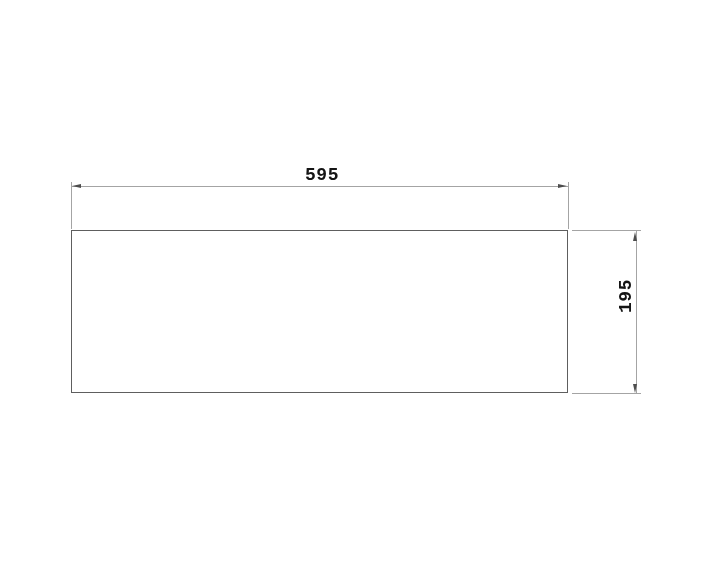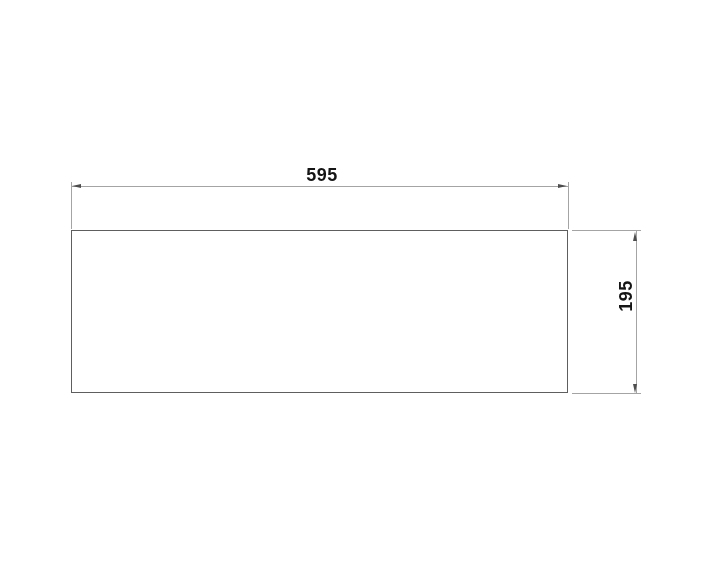--- a/index.html
+++ b/index.html
@@ -8,21 +8,21 @@
     --dimline:#a4a4a4;
     --arrow:#4d4d4d;
     --ink:#151515;
   }
   html,body{margin:0;padding:0;background:var(--background);}
   .canvas{
     position:relative;
     width:710px;height:568px;
     background:var(--background);
     overflow:hidden;
-    font-family:Liberation Sans, sans-serif;
+    font-family:Liberation Mono, monospace;
   }
   .part-rect{
     position:absolute;
     left:70.5px;top:229.5px;
     width:497px;height:163px;
     box-sizing:border-box;
     border:1.5px solid var(--outline);
     background:var(--background);
   }
   .dim-line-h{

